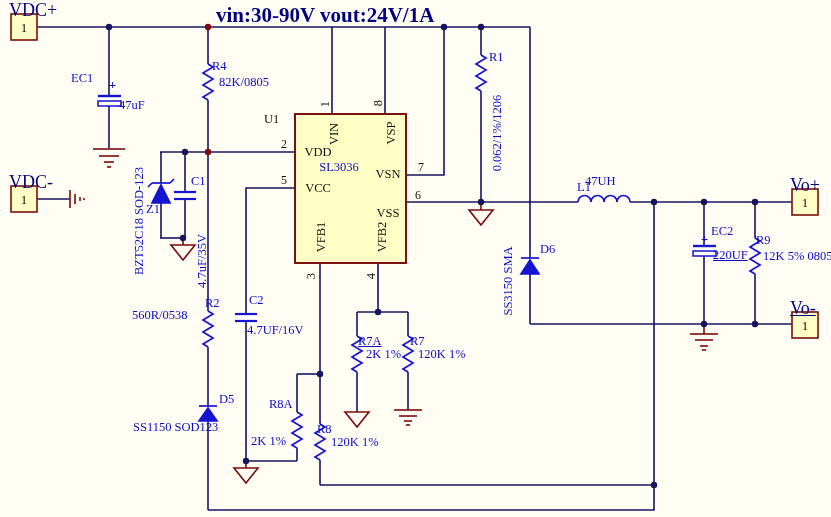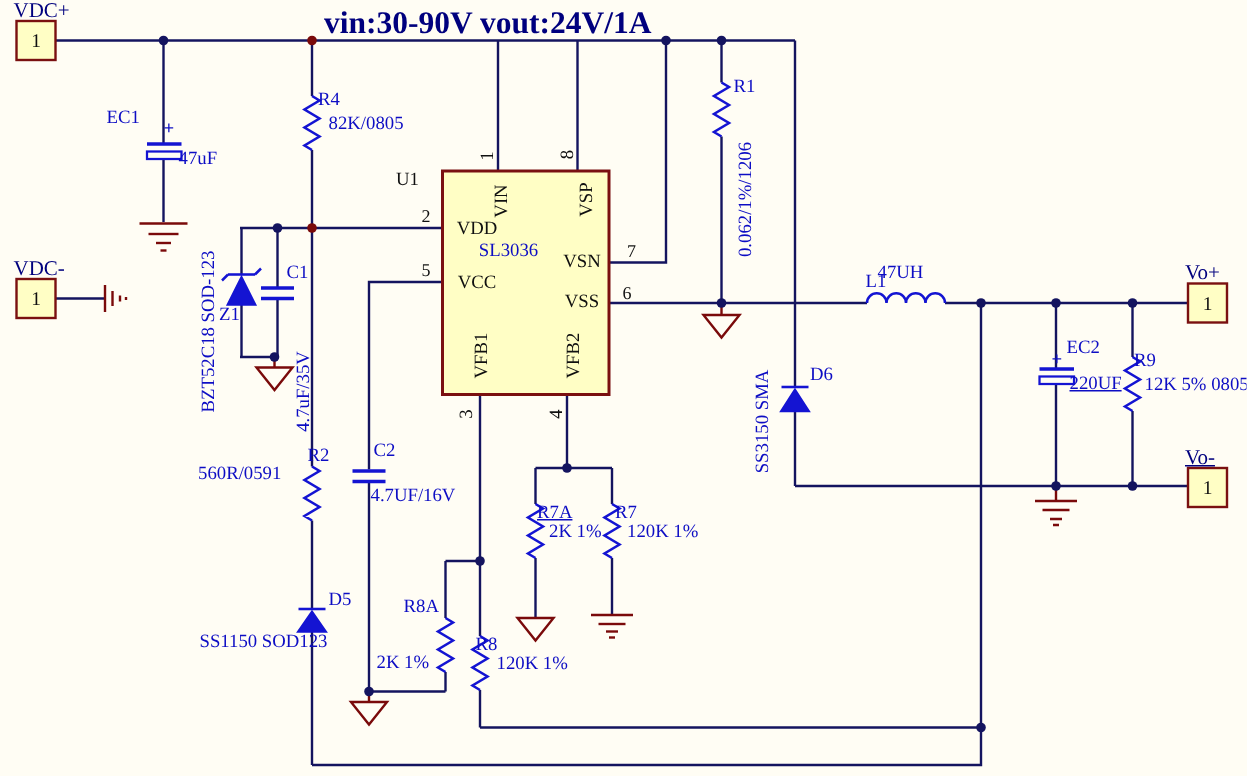--- a/index.html
+++ b/index.html
@@ -1,21 +1,21 @@
 <!DOCTYPE html>
 <html><head>
 <meta charset="utf-8">
 <style>
   html,body{margin:0;padding:0;}
   body{width:831px;height:517px;position:relative;background:#fffdf4;
        font-family:"Liberation Serif","DejaVu Serif",serif;overflow:hidden;}
   #canvas{position:absolute;left:0;top:0;}
   .lbl{position:absolute;font-size:12.5px;color:#0d0dc4;white-space:nowrap;line-height:1;}
   .blk{color:#101010;}
-  .net{color:#00007e;font-size:14px;}
+  .net{color:#00007e;font-size:18px;}
   .title{position:absolute;left:216px;top:3px;font-size:21px;font-weight:bold;color:#00007e;white-space:nowrap;}
   .vtext{position:absolute;transform:translate(-50%,-50%) rotate(-90deg);transform-origin:center;
          font-size:12.5px;color:#0d0dc4;white-space:nowrap;line-height:1;}
   .vblk{color:#101010;}
   .ctr{transform:translate(-50%,-50%);}
   .pinno{position:absolute;font-size:12px;color:#101010;line-height:1;}
   .termno{position:absolute;font-size:13px;color:#101010;line-height:1;}
 </style>
 </head>
 <body>
@@ -237,21 +237,21 @@
 <div class="lbl net" style="left:790px;top:299px;text-decoration:underline;">Vo-</div>
 <div class="termno ctr" style="position:absolute;left:805px;top:325px;">1</div>
 
 <div class="lbl blk" style="left:264px;top:113px;">U1</div>
 <div class="lbl ctr" style="left:339px;top:167px;position:absolute;">SL3036</div>
 <div class="vtext vblk" style="left:334px;top:134px;">VIN</div>
 <div class="vtext vblk" style="left:391px;top:133px;">VSP</div>
 <div class="lbl blk ctr" style="left:318px;top:152px;position:absolute;text-align:center;">VDD</div>
 <div class="lbl blk ctr" style="left:318px;top:188px;position:absolute;">VCC</div>
 <div class="lbl blk ctr" style="left:388px;top:174px;position:absolute;">VSN</div>
-<div class="lbl blk ctr" style="left:388px;top:201px;position:absolute;">VSS</div>
+<div class="lbl blk ctr" style="left:388px;top:213px;position:absolute;">VSS</div>
 <div class="vtext vblk" style="left:321px;top:237px;">VFB1</div>
 <div class="vtext vblk" style="left:382px;top:237px;">VFB2</div>
 
 <div class="vtext vblk" style="left:325px;top:104px;">1</div>
 <div class="vtext vblk" style="left:378px;top:103px;">8</div>
 <div class="pinno ctr" style="left:284px;top:144px;">2</div>
 <div class="pinno ctr" style="left:284px;top:180px;">5</div>
 <div class="pinno ctr" style="left:421px;top:167px;">7</div>
 <div class="pinno ctr" style="left:418px;top:195px;">6</div>
 <div class="vtext vblk" style="left:311px;top:276px;">3</div>
@@ -264,21 +264,21 @@
 <div class="lbl" style="left:212px;top:60px;">R4</div>
 <div class="lbl" style="left:219px;top:76px;">82K/0805</div>
 
 <div class="lbl" style="left:146px;top:203px;">Z1</div>
 <div class="vtext" style="left:139px;top:221px;">BZT52C18 SOD-123</div>
 
 <div class="lbl" style="left:191px;top:175px;">C1</div>
 <div class="vtext" style="left:202px;top:261px;">4.7uF/35V</div>
 
 <div class="lbl" style="left:205px;top:297px;">R2</div>
-<div class="lbl" style="left:132px;top:309px;">560R/0591</div>
+<div class="lbl" style="left:132px;top:309px;">560R/0538</div>
 
 <div class="lbl" style="left:249px;top:294px;">C2</div>
 <div class="lbl" style="left:247px;top:324px;">4.7UF/16V</div>
 
 <div class="lbl" style="left:219px;top:393px;">D5</div>
 <div class="lbl" style="left:133px;top:421px;">SS1150 SOD123</div>
 
 <div class="lbl" style="left:269px;top:398px;">R8A</div>
 <div class="lbl" style="left:251px;top:435px;">2K 1%</div>
 <div class="lbl" style="left:317px;top:423px;">R8</div>

